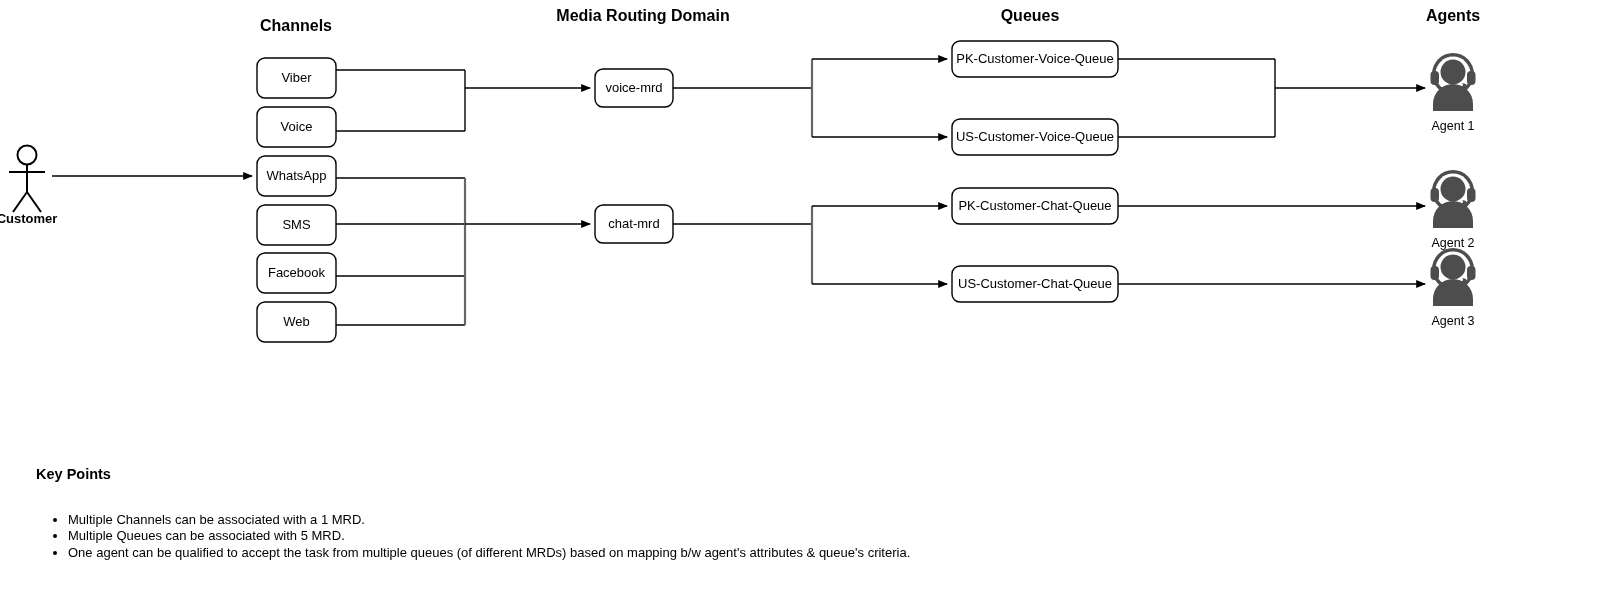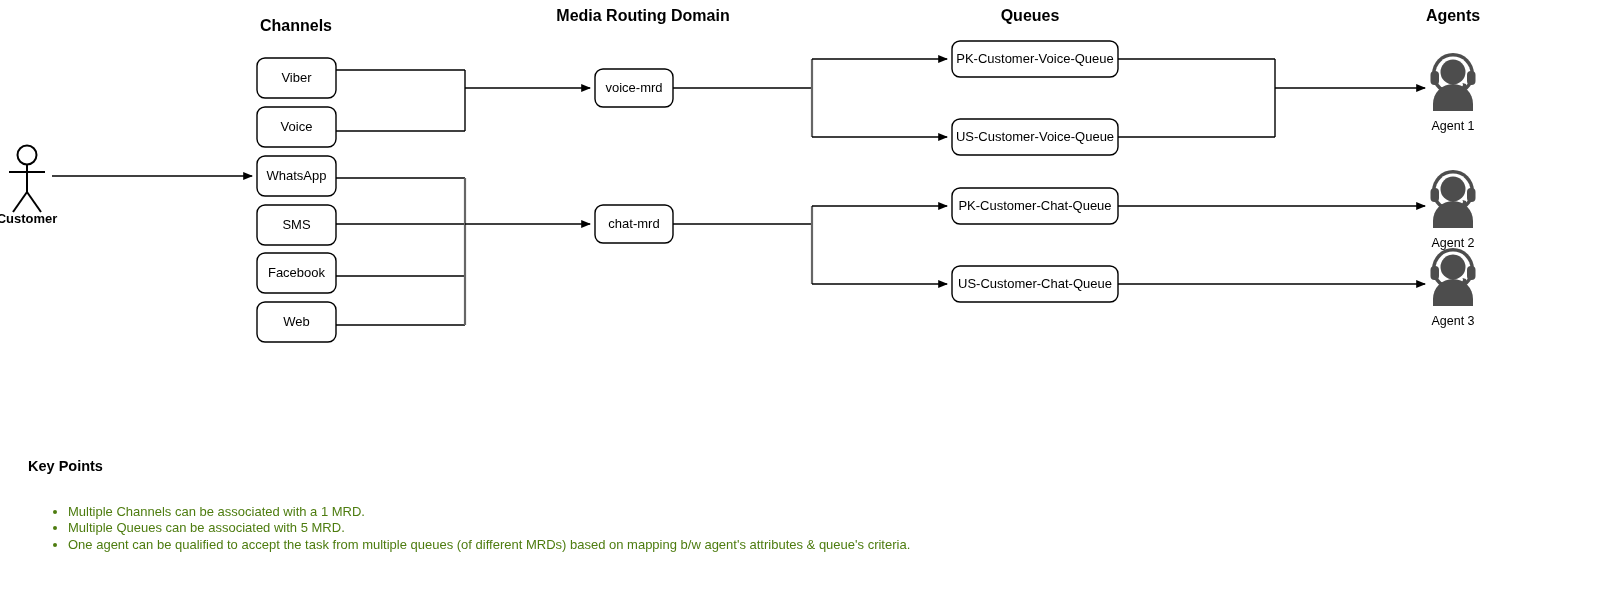--- a/index.html
+++ b/index.html
@@ -80,36 +80,36 @@
   .agent-glyph-cut {
     fill: #ffffff;
   }
   #keypoints {
     position: absolute;
     left: 28px;
     top: 458px;
     width: 1200px;
   }
   #keypoints h2 {
-    margin: 0;
+    margin: 8px;
     font-size: 14.5px;
     font-weight: bold;
     font-family: "Liberation Sans", sans-serif;
     color: #000000;
   }
   #keypoints ul {
     margin: 30px 0 0 0;
     padding-left: 40px;
     list-style-type: disc;
   }
   #keypoints li {
     font-size: 13px;
     line-height: 16.3px;
     font-family: "Liberation Sans", sans-serif;
-    color: #4d7c0f;
+    color: #000000;
   }
 </style>
 </head>
 <body>
 
 <svg id="canvas" viewBox="0 0 1604 611" xmlns="http://www.w3.org/2000/svg">
   <defs>
     <marker id="arrow" viewBox="0 0 10 10" refX="9" refY="5" markerWidth="7" markerHeight="7" orient="auto-start-reverse">
       <path d="M 0 1 L 10 5 L 0 9 z" fill="#000000"></path>
     </marker>

